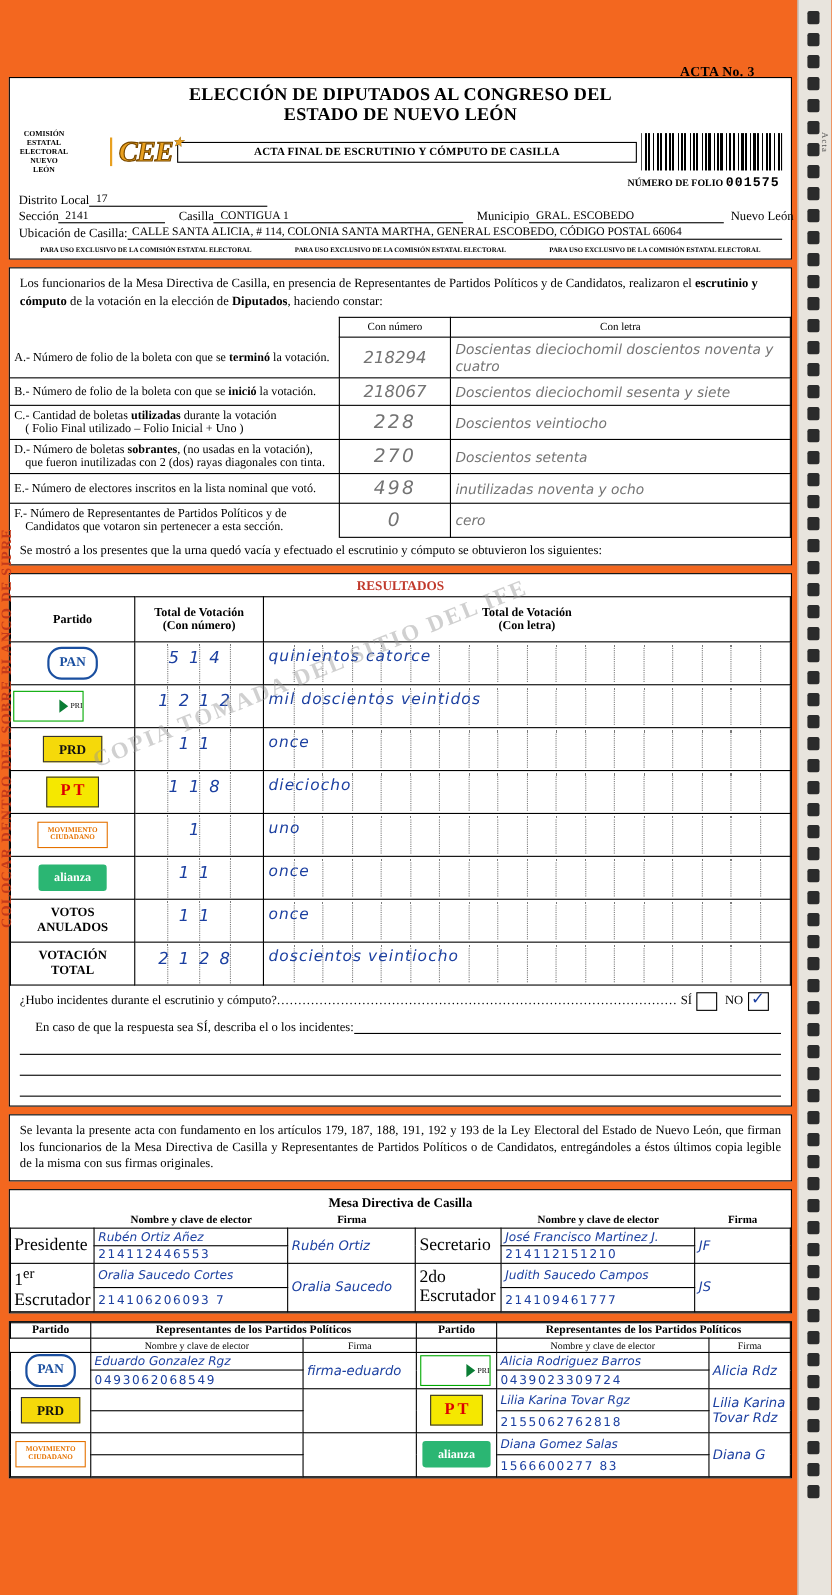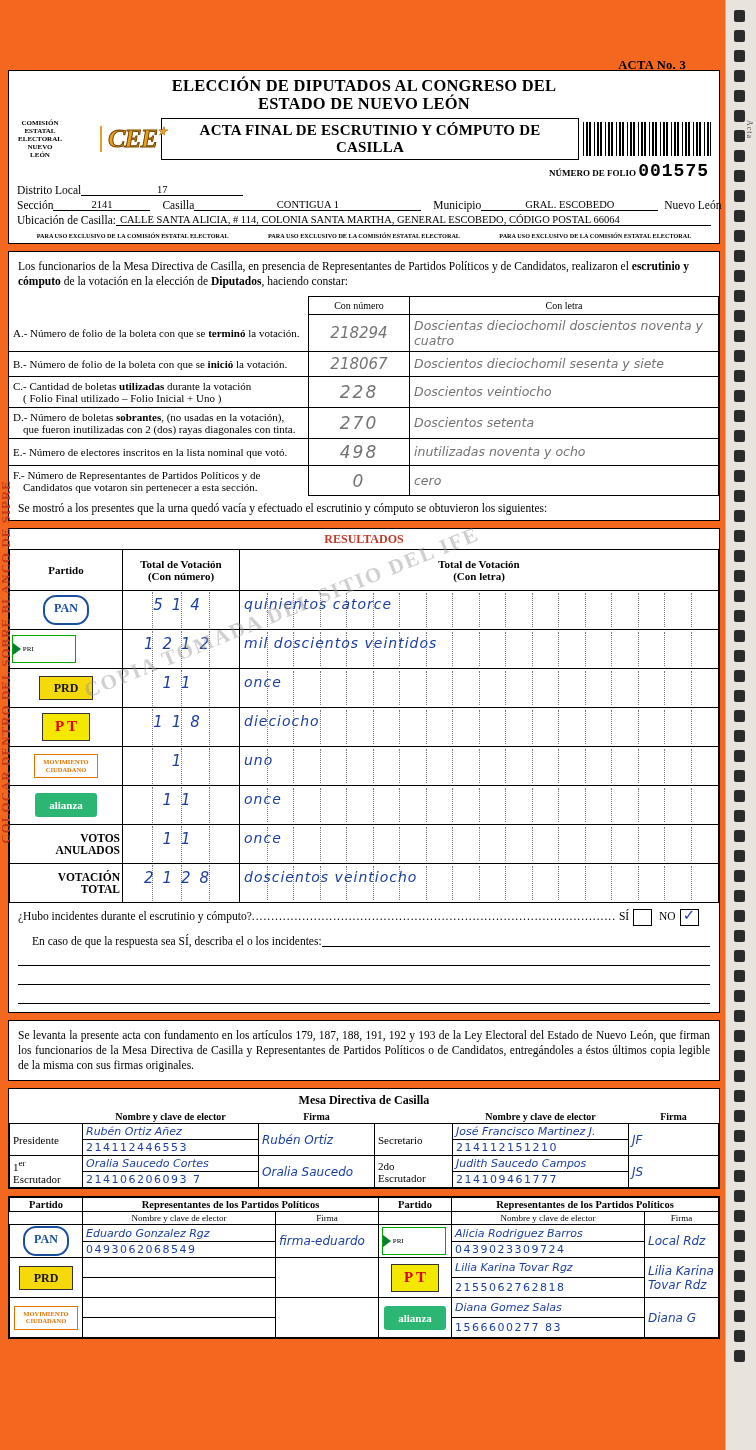--- a/index.html
+++ b/index.html
@@ -57,32 +57,32 @@
     margin-left:4px;border-left:2px solid #e8a020;padding-left:6px;
     color:#e8a020;font-size:26px;font-weight:bold;font-style:italic;
     letter-spacing:-1px;line-height:1;
     text-shadow:0 0 0 #000;
     -webkit-text-stroke:1px #7a4a00;
     position:relative;
   }
   .cee-logo .star{font-size:11px;position:absolute;right:-9px;top:0;-webkit-text-stroke:0;color:#e8a020;}
   .subtitle-box{
     flex:1;border:1.5px solid #000;text-align:center;font-weight:bold;
-    font-size:15px;padding:3px 2px;margin:0 4px;letter-spacing:.2px;
+    font-size:10px;padding:3px 2px;margin:0 4px;letter-spacing:.2px;
   }
   .barcode{
     width:128px;height:34px;
     background:repeating-linear-gradient(90deg,#000 0 1px,#fff 1px 3px,#000 3px 5px,#fff 5px 6px,#000 6px 8px,#fff 8px 11px);
   }
   .folio-line{text-align:right;font-size:9px;font-weight:bold;margin-top:1px;padding-right:2px;}
-  .folio-num{font-family:"Liberation Mono",monospace;font-size:18px;letter-spacing:1px;}
+  .folio-num{font-family:"Liberation Mono",monospace;font-size:12px;letter-spacing:1px;}
   .fld{display:flex;align-items:flex-end;font-size:11.5px;margin-top:3px;}
   .fld .lbl{white-space:nowrap;}
   .fld .val{
-    flex:0 0 auto;border-bottom:1px solid #000;text-align:center;
+    flex:0 0 auto;border-bottom:1px solid #000;
     font-size:10.5px;padding:0 6px;min-width:60px;
   }
   .fld .grow{flex:1;border-bottom:1px solid #000;text-align:center;font-size:10.5px;}
   .uso{
     display:flex;justify-content:space-around;font-size:6.2px;font-weight:bold;
     margin-top:6px;border-top:0;
   }
   
   .intro{padding:7px 9px 0 9px;font-size:11.5px;line-height:1.35;}
   table.qt{width:100%;border-collapse:collapse;margin-top:6px;font-size:11px;}
@@ -121,40 +121,40 @@
     letter-spacing:1px;white-space:nowrap;
   }
   .ownum{
     position:absolute;left:0;right:0;top:5px;text-align:center;
     font-family:"DejaVu Sans",sans-serif;color:#1b3fa0;font-style:italic;font-size:15px;
     letter-spacing:9px;
   }
   
   .logo{display:inline-block;vertical-align:middle;}
   .pan{width:42px;height:26px;border-radius:13px;background:#fff;border:2px solid #1a4fa0;color:#1a4fa0;font-weight:bold;font-size:12px;line-height:22px;text-align:center;}
-  .pri{width:62px;height:26px;background:#fff;border:1px solid #0a0;display:flex;align-items:center;justify-content:flex-start;font-size:7px;}
+  .pri{width:62px;height:26px;background:#fff;border:1px solid #0a0;display:flex;align-items:center;justify-content:flex-end;font-size:7px;}
   .pri .tri{width:0;height:0;border-left:8px solid #0a7d34;border-top:6px solid transparent;border-bottom:6px solid transparent;}
   .prd{width:52px;height:22px;background:#f5d90a;color:#111;font-weight:bold;font-size:12px;text-align:center;line-height:22px;border:1px solid #333;}
   .pt{width:46px;height:26px;background:#f5e800;border:1px solid #333;color:#d00;font-weight:bold;font-size:15px;text-align:center;line-height:24px;}
   .mc{width:64px;height:24px;background:#fff;border:1px solid #e57200;color:#e57200;font-weight:bold;font-size:6.5px;line-height:1.1;padding-top:3px;text-align:center;box-sizing:border-box;}
   .alianza{width:62px;height:24px;background:#2bb673;color:#fff;font-weight:bold;font-size:11px;text-align:center;line-height:24px;border-radius:3px;}
-  .bold-l{font-weight:bold;font-size:11.5px;line-height:1.1;text-align:right;}
+  .bold-l{font-weight:bold;font-size:11.5px;line-height:1.1;text-align:center;}
   
   .inc{padding:6px 9px 8px;font-size:11.5px;}
   .dotfill{letter-spacing:1px;}
   .chk{display:inline-block;width:17px;height:15px;border:1px solid #000;vertical-align:middle;margin:0 4px;position:relative;}
   .chk.mark:after{content:"✓";position:absolute;left:2px;top:-4px;color:#1b3fa0;font-size:15px;font-family:"DejaVu Sans",sans-serif;}
   .incline{border-bottom:1px solid #000;height:15px;margin-top:3px;}
   .legal{padding:7px 9px;font-size:11.5px;line-height:1.3;text-align:justify;}
   
   .mesa-title{text-align:center;font-weight:bold;font-size:12px;padding:4px 0 2px;}
   table.mesa{width:100%;border-collapse:collapse;font-size:10px;}
   table.mesa td{border:1px solid #000;padding:1px 3px;}
   table.mesa .hcell{text-align:center;font-weight:bold;font-size:10px;border:0;}
-  .role{width:66px;font-size:11px;text-align:left;font-weight:normal;}
+  .role{width:66px;font-size:16px;text-align:left;font-weight:normal;}
   .nm{font-family:"DejaVu Sans",sans-serif;color:#1b3fa0;font-style:italic;font-size:11px;}
   .key{font-family:"DejaVu Sans",sans-serif;color:#1b3fa0;font-size:11px;letter-spacing:1.5px;}
   .sig{font-family:"DejaVu Sans",sans-serif;color:#1b3fa0;font-style:italic;font-size:12px;}
   .boxrow{height:17px;}
   
   table.reps{width:100%;border-collapse:collapse;font-size:10px;}
   table.reps td,table.reps th{border:1px solid #000;padding:1px 3px;}
   table.reps th{font-weight:bold;font-size:10.5px;}
   .sub{font-size:9px;font-weight:normal;}
   
@@ -780,21 +780,21 @@
         </tr>
 
         <tr>
           <td rowspan="2" style="text-align:center"><span class="logo pan">PAN</span></td>
           <td class="nm">Eduardo Gonzalez Rgz</td>
           <td class="sig" rowspan="2">firma-eduardo</td>
           <td rowspan="2" style="text-align:center">
                 <span class="logo pri"><span class="tri"></span>&nbsp;PRI</span>
               </td>
           <td class="nm">Alicia Rodriguez Barros</td>
-          <td class="sig" rowspan="2">Local Rdz</td>
+          <td class="sig" rowspan="2">Alicia Rdz</td>
         </tr>
         <tr>
           <td class="key">0493062068549</td>
           <td class="key">0439023309724</td>
         </tr>
 
         <tr>
           <td rowspan="2" style="text-align:center"><span class="logo prd">PRD</span></td>
           <td class="nm boxrow"></td>
           <td class="sig" rowspan="2"></td>

